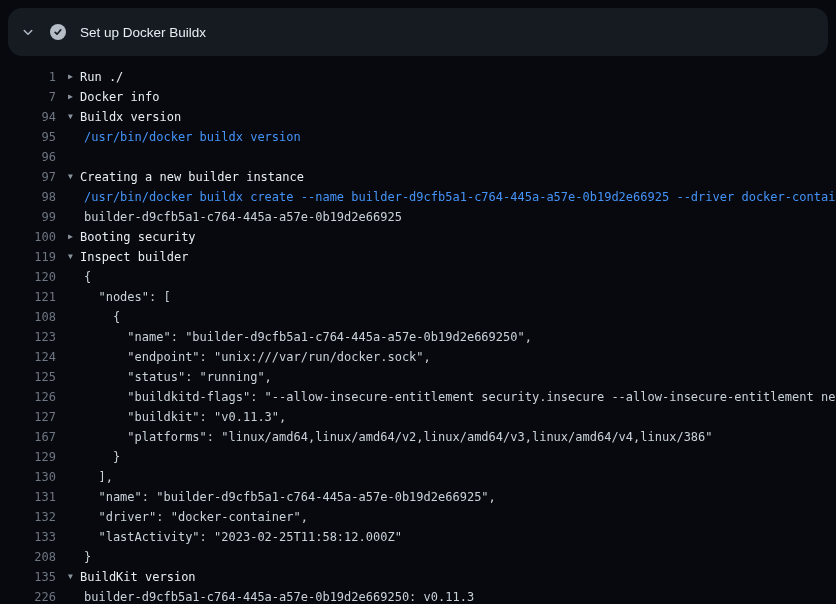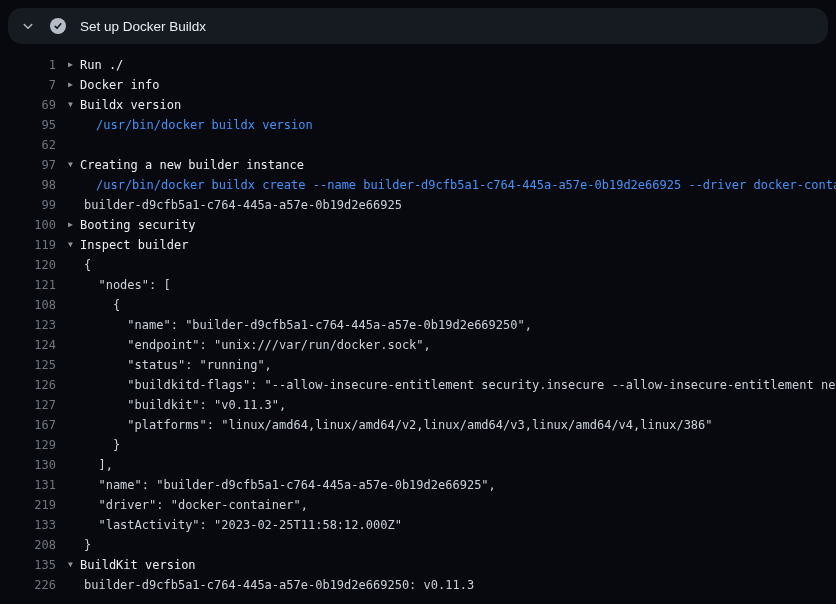--- a/index.html
+++ b/index.html
@@ -4,21 +4,21 @@
 <style>
   * { margin: 0; padding: 0; box-sizing: border-box; }
   html, body { width: 836px; height: 604px; overflow: hidden; }
   body {
     background: #07090e;
     font-family: "Liberation Sans", "DejaVu Sans", sans-serif;
   }
   
   .step-header {
     margin: 8px 8px 0 8px;
-    height: 36px;
+    height: 48px;
     background: #161b22;
     border-radius: 14px;
     display: flex;
     align-items: center;
     padding: 0 12px;
     cursor: pointer;
   }
   .chev {
     width: 16px; height: 16px;
     display: flex; align-items: center; justify-content: center;
@@ -68,21 +68,21 @@
     width: 12px;
     flex: none;
     margin-left: 12px;
     color: #8b949e;
     font-size: 8px;
     line-height: 20px;
     text-align: left;
   }
   .text { color: #c9d1d9; text-align: right; }
   .row.group .text { color: #e6edf3; }
-  .row.cmd .text { color: #4493f8; margin-left: 16px; }
+  .row.cmd .text { color: #4493f8; margin-left: 4px; }
   .row.out .text { margin-left: 4px; }
 </style>
 </head>
 <body>
 
 <div class="step-header">
   <span class="chev">
     <svg width="12" height="12" viewBox="0 0 16 16" fill="none" stroke="currentColor" stroke-width="2" stroke-linecap="round" stroke-linejoin="round">
       <path d="M3 6l5 5 5-5"></path>
     </svg>
@@ -91,38 +91,38 @@
     <svg width="10" height="10" viewBox="0 0 16 16" fill="none" stroke="#161b22" stroke-width="2.6" stroke-linecap="round" stroke-linejoin="round">
       <path d="M3.5 8.5l3 3 6-7"></path>
     </svg>
   </span>
   <span class="step-title">Set up Docker Buildx</span>
 </div>
 
 <div class="log" id="log">
     <div class="row group"><a class="num">1</a><span class="marker">▶</span><span class="text">Run ./</span></div>
     <div class="row group"><a class="num">7</a><span class="marker">▶</span><span class="text">Docker info</span></div>
-    <div class="row group"><a class="num">69</a><span class="marker">▼</span><span class="text">Buildx version</span></div>
+    <div class="row group"><a class="num">94</a><span class="marker">▼</span><span class="text">Buildx version</span></div>
     <div class="row cmd"><a class="num">95</a><span class="marker"></span><span class="text">/usr/bin/docker buildx version</span></div>
-    <div class="row out"><a class="num">62</a><span class="marker"></span></div>
+    <div class="row out"><a class="num">96</a><span class="marker"></span></div>
     <div class="row group"><a class="num">97</a><span class="marker">▼</span><span class="text">Creating a new builder instance</span></div>
     <div class="row cmd"><a class="num">98</a><span class="marker"></span><span class="text">/usr/bin/docker buildx create --name builder-d9cfb5a1-c764-445a-a57e-0b19d2e66925 --driver docker-container</span></div>
     <div class="row out"><a class="num">99</a><span class="marker"></span><span class="text">builder-d9cfb5a1-c764-445a-a57e-0b19d2e66925</span></div>
     <div class="row group"><a class="num">100</a><span class="marker">▶</span><span class="text">Booting security</span></div>
     <div class="row group"><a class="num">119</a><span class="marker">▼</span><span class="text">Inspect builder</span></div>
     <div class="row out"><a class="num">120</a><span class="marker"></span><span class="text">{</span></div>
     <div class="row out"><a class="num">121</a><span class="marker"></span><span class="text">  "nodes": [</span></div>
     <div class="row out"><a class="num">108</a><span class="marker"></span><span class="text">    {</span></div>
     <div class="row out"><a class="num">123</a><span class="marker"></span><span class="text">      "name": "builder-d9cfb5a1-c764-445a-a57e-0b19d2e669250",</span></div>
     <div class="row out"><a class="num">124</a><span class="marker"></span><span class="text">      "endpoint": "unix:///var/run/docker.sock",</span></div>
     <div class="row out"><a class="num">125</a><span class="marker"></span><span class="text">      "status": "running",</span></div>
     <div class="row out"><a class="num">126</a><span class="marker"></span><span class="text">      "buildkitd-flags": "--allow-insecure-entitlement security.insecure --allow-insecure-entitlement network.host",</span></div>
     <div class="row out"><a class="num">127</a><span class="marker"></span><span class="text">      "buildkit": "v0.11.3",</span></div>
     <div class="row out"><a class="num">167</a><span class="marker"></span><span class="text">      "platforms": "linux/amd64,linux/amd64/v2,linux/amd64/v3,linux/amd64/v4,linux/386"</span></div>
     <div class="row out"><a class="num">129</a><span class="marker"></span><span class="text">    }</span></div>
     <div class="row out"><a class="num">130</a><span class="marker"></span><span class="text">  ],</span></div>
     <div class="row out"><a class="num">131</a><span class="marker"></span><span class="text">  "name": "builder-d9cfb5a1-c764-445a-a57e-0b19d2e66925",</span></div>
-    <div class="row out"><a class="num">219</a><span class="marker"></span><span class="text">  "driver": "docker-container",</span></div>
+    <div class="row out"><a class="num">132</a><span class="marker"></span><span class="text">  "driver": "docker-container",</span></div>
     <div class="row out"><a class="num">133</a><span class="marker"></span><span class="text">  "lastActivity": "2023-02-25T11:58:12.000Z"</span></div>
     <div class="row out"><a class="num">208</a><span class="marker"></span><span class="text">}</span></div>
     <div class="row group"><a class="num">135</a><span class="marker">▼</span><span class="text">BuildKit version</span></div>
     <div class="row out"><a class="num">226</a><span class="marker"></span><span class="text">builder-d9cfb5a1-c764-445a-a57e-0b19d2e669250: v0.11.3</span></div>
   </div>
 
 </body></html>

